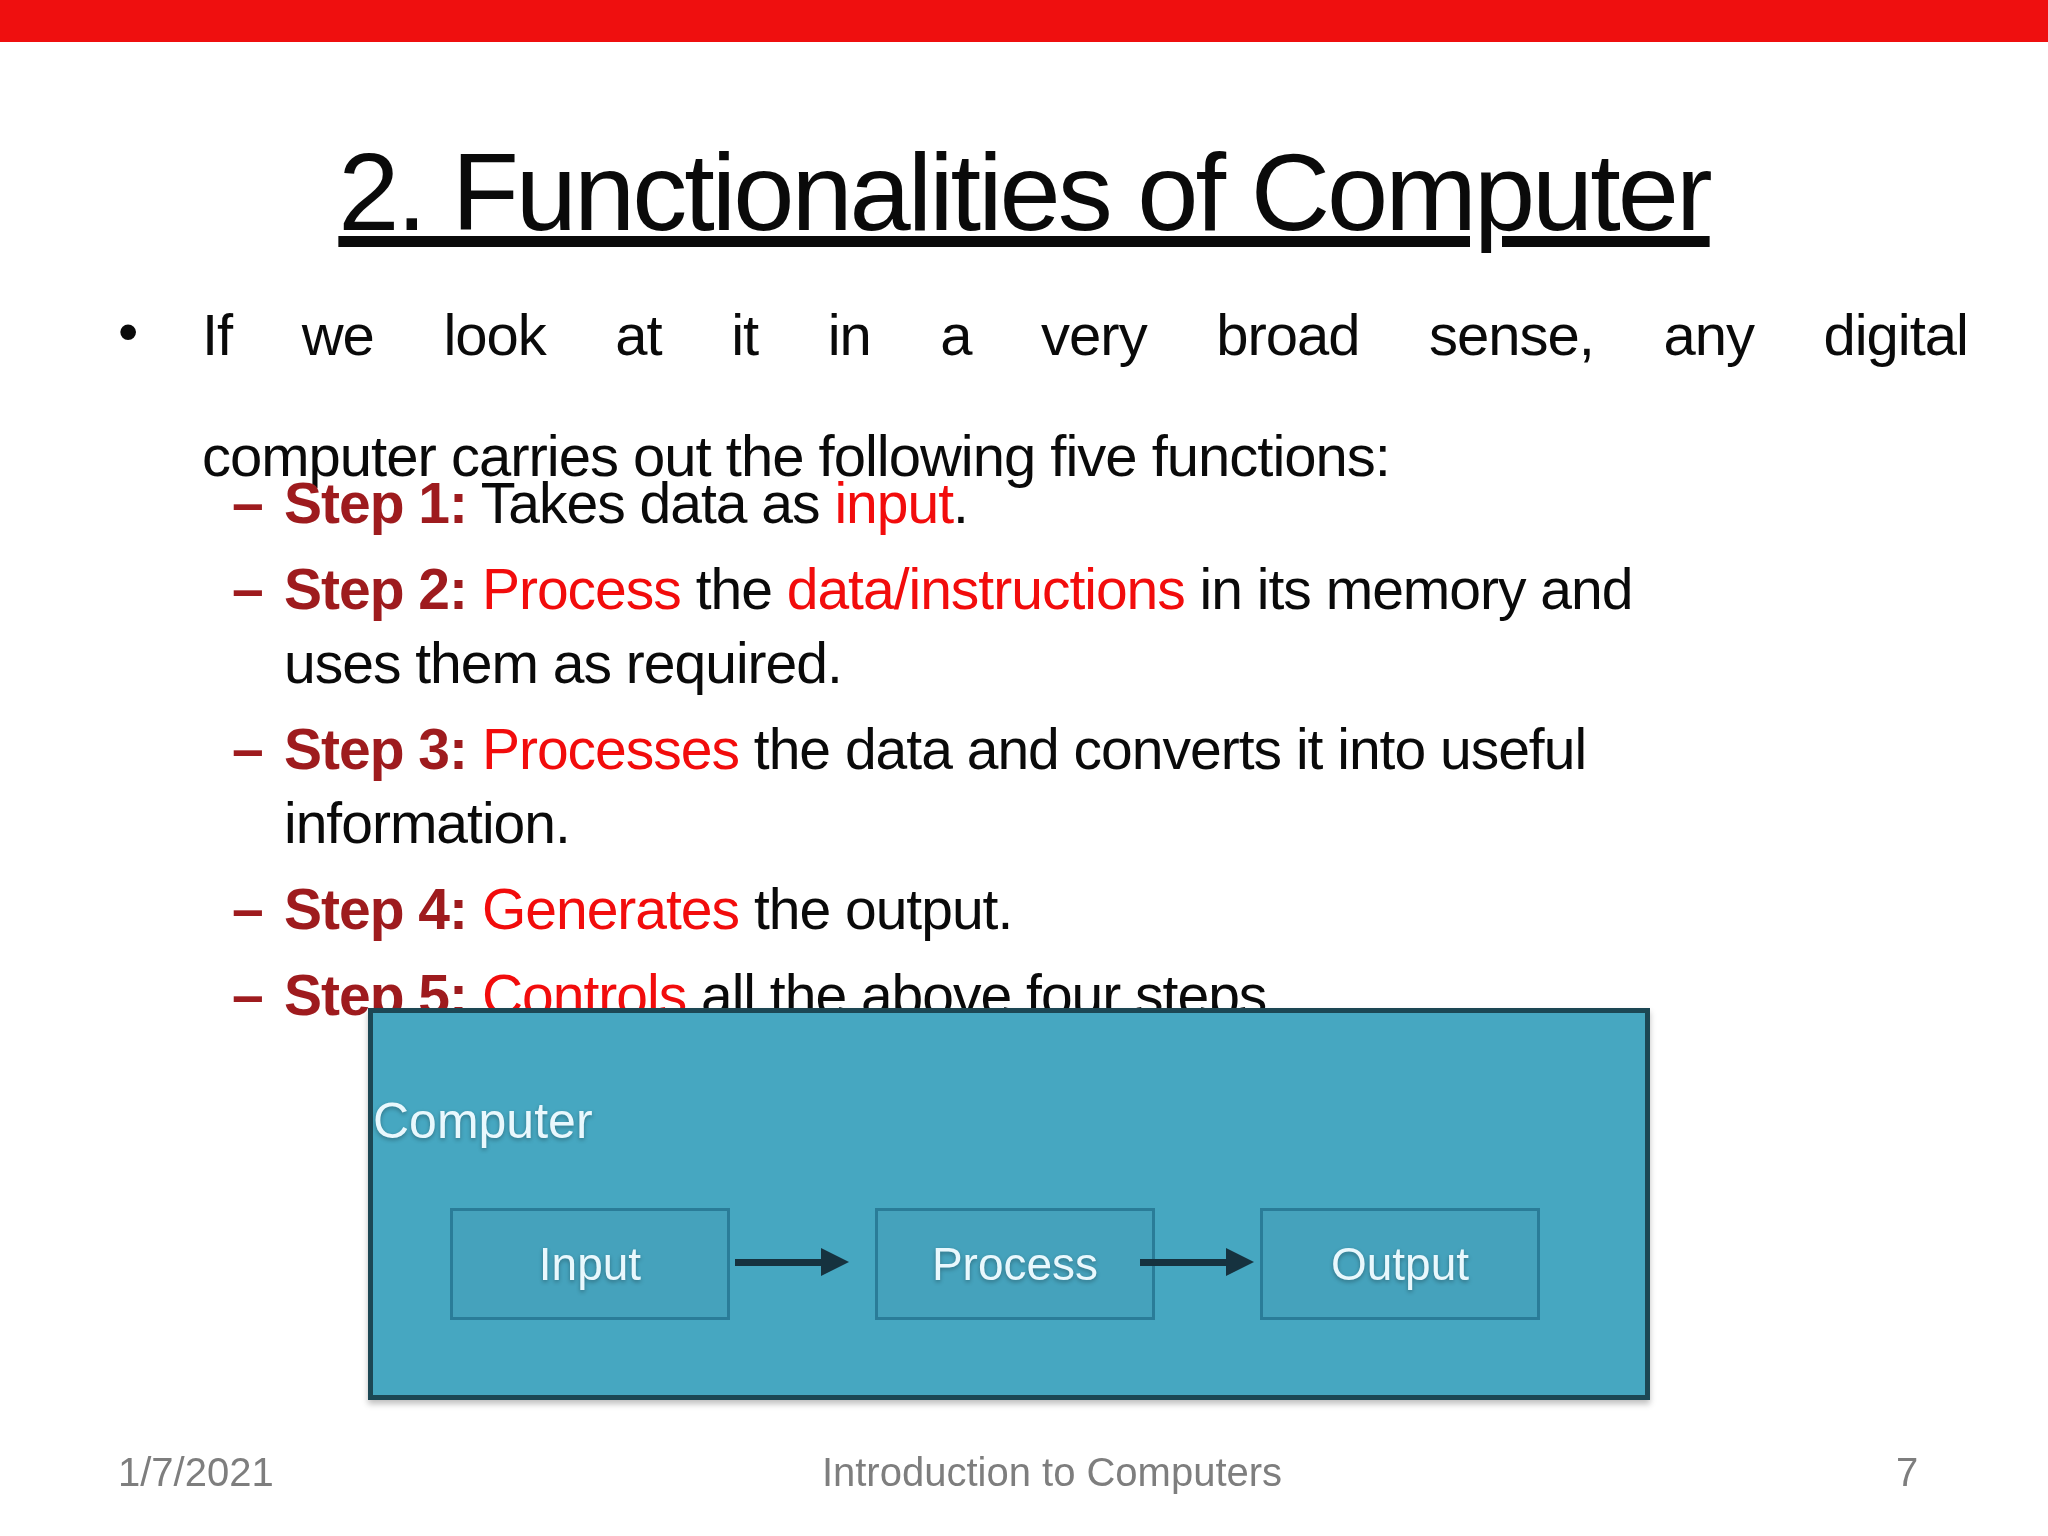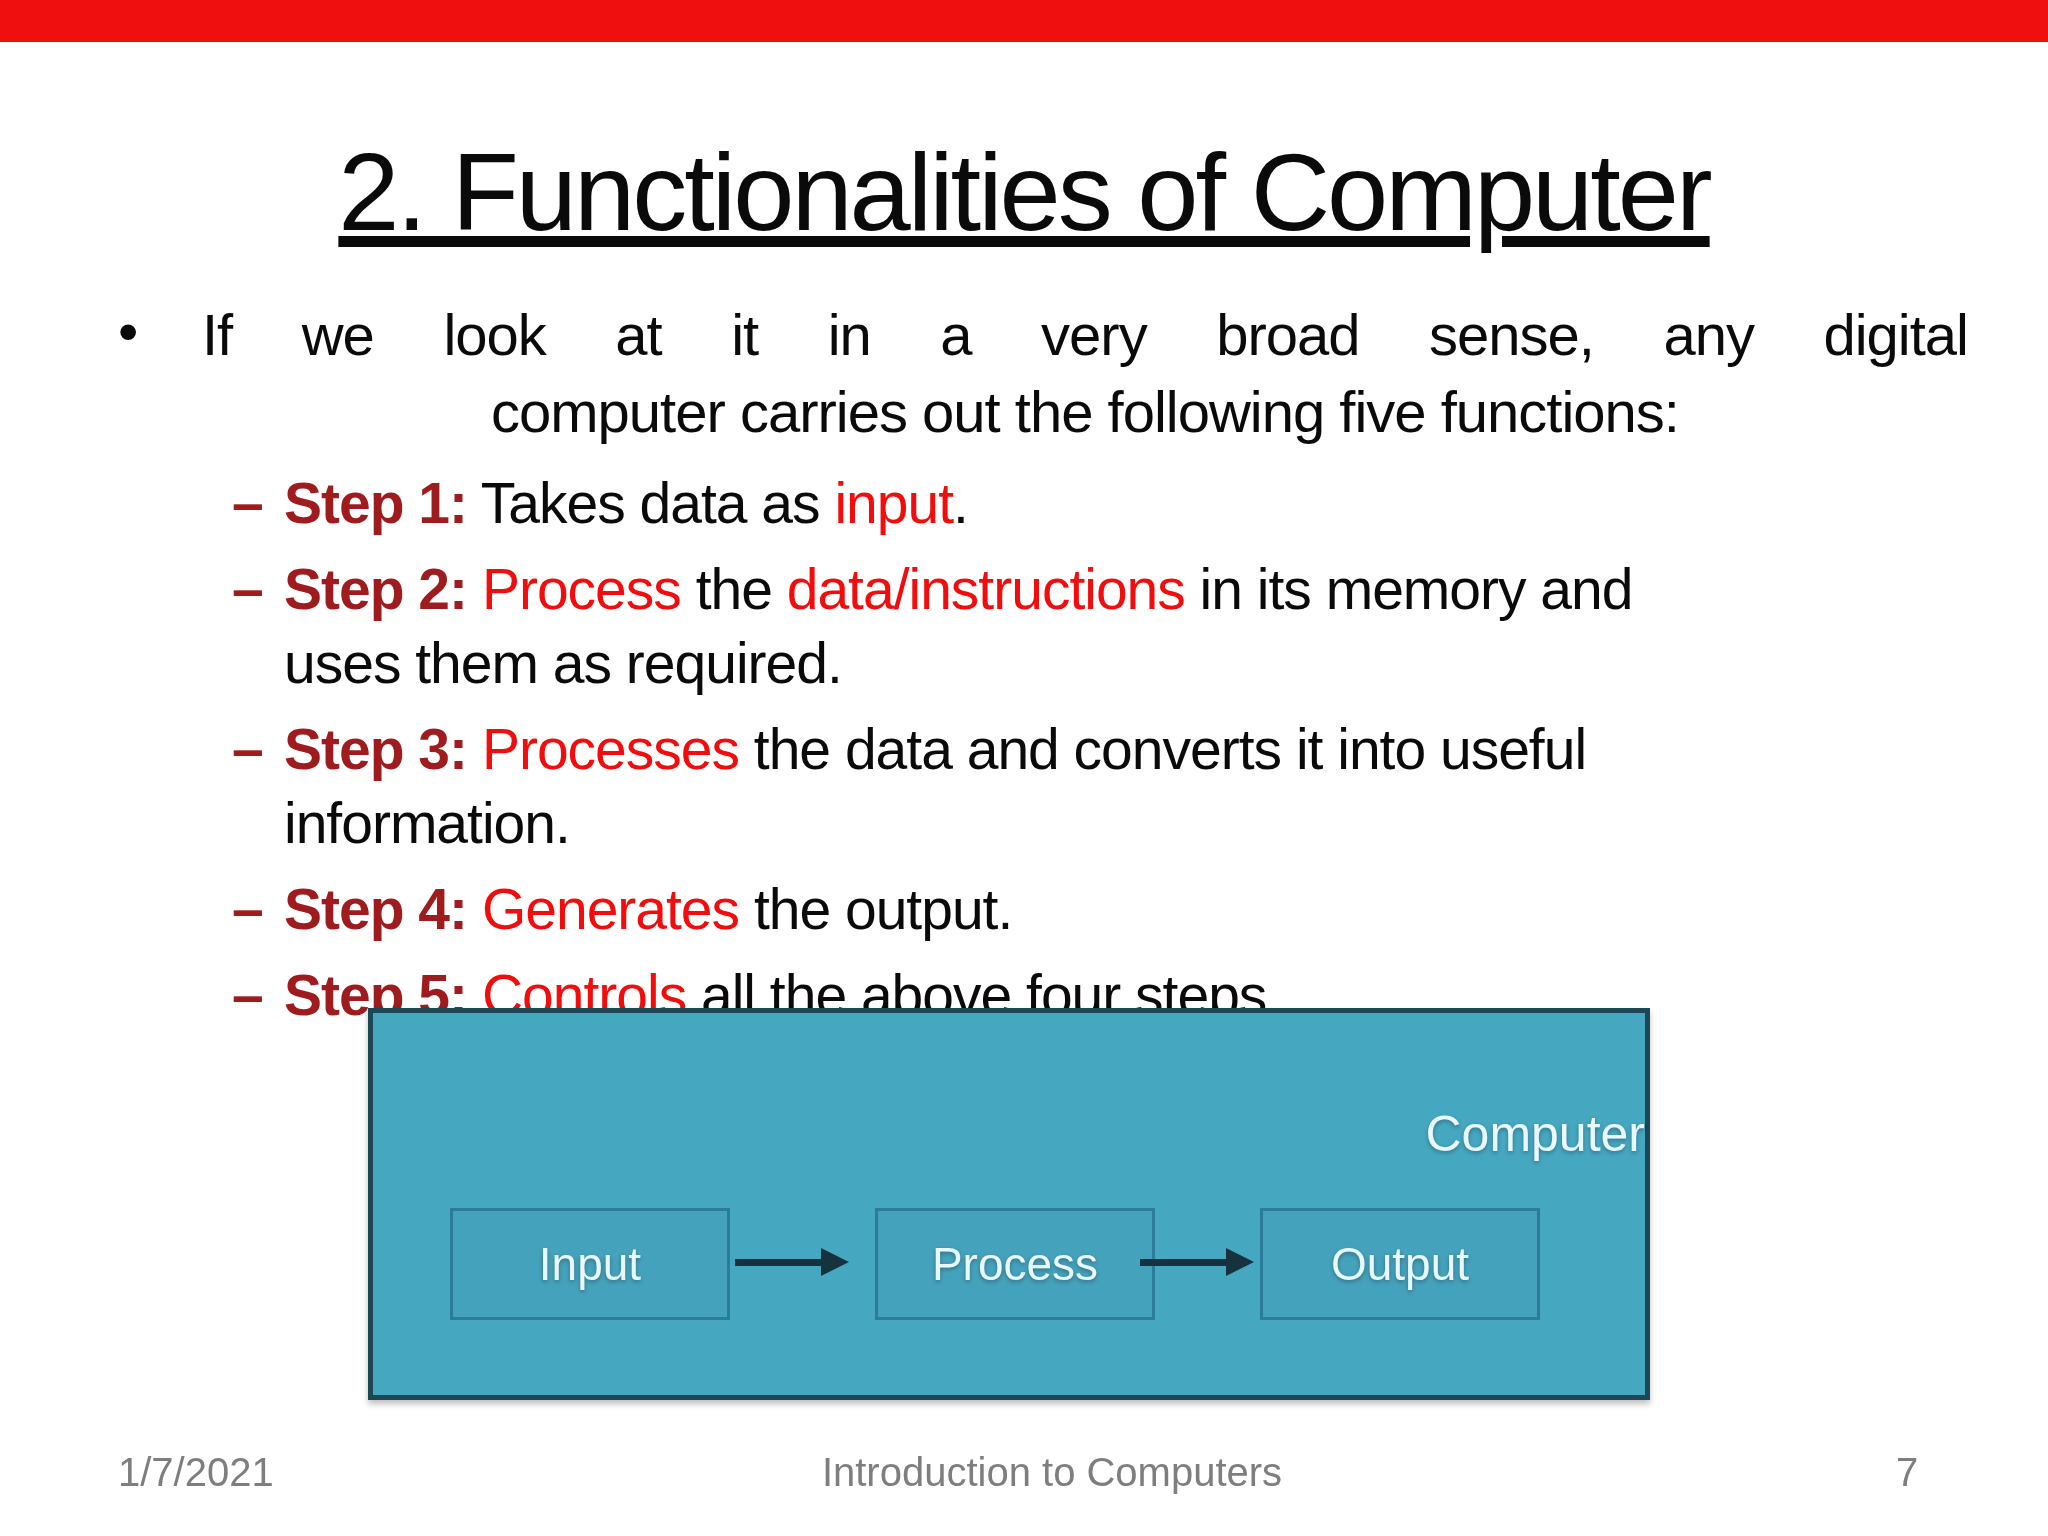--- a/index.html
+++ b/index.html
@@ -9,35 +9,35 @@
   }
   .redbar{position:absolute;top:0;left:0;width:100%;height:42px;background:var(--accent_bar);}
   .title{
     position:absolute;top:128px;left:0;width:100%;text-align:center;
     font-size:110px;letter-spacing:-3px;color:var(--text_black);white-space:nowrap;text-decoration:underline;
   }
   .intro{position:absolute;left:118px;top:296px;width:1850px;font-size:58px;line-height:77px;letter-spacing:-1px;}
   .intro .bullet{position:absolute;left:0;top:-4px;font-size:58px;}
   .intro .lines{margin-left:84px;}
   .intro .l1{text-align:justify;text-align-last:justify;}
-  .intro .l2{text-align:center;white-space:pre;}
+  .intro .l2{text-align:left;white-space:pre;margin-top:44px;}
   .steps{position:absolute;left:232px;top:466px;width:1720px;font-size:57px;line-height:74px;letter-spacing:-1px;}
   .step{position:relative;padding-left:52px;margin-bottom:12px;}
   .step .dash{position:absolute;left:0;top:0;color:var(--maroon);font-weight:bold;}
   .step-line{white-space:pre;}
   .seg-maroon{color:var(--maroon);font-weight:bold;}
   .seg-red{color:var(--red);}
   .seg-black{color:var(--text_black);}
   .diagram{
     position:absolute;left:368px;top:1008px;width:1272px;height:382px;
     background:var(--teal_fill);border:5px solid var(--teal_border_dark);
     box-shadow:0 4px 6px rgba(0,0,0,0.25);
   }
   .diagram-label{
-    position:absolute;top:92px;left:0;width:100%;text-align:right;
+    position:absolute;top:79px;left:0;width:100%;text-align:left;
     font-size:50px;color:var(--label_light);text-shadow:0 2px 4px rgba(0,0,0,0.3);
   }
   .dbox{
     position:absolute;top:195px;width:280px;height:112px;
     background:var(--teal_box_fill);border:3px solid var(--inner_border);
     box-sizing:border-box;display:flex;align-items:center;justify-content:center;
     font-size:46px;color:var(--label_light);text-shadow:0 2px 4px rgba(0,0,0,0.3);
   }
   .dbox.b0{left:77px;}
   .dbox.b1{left:502px;}

